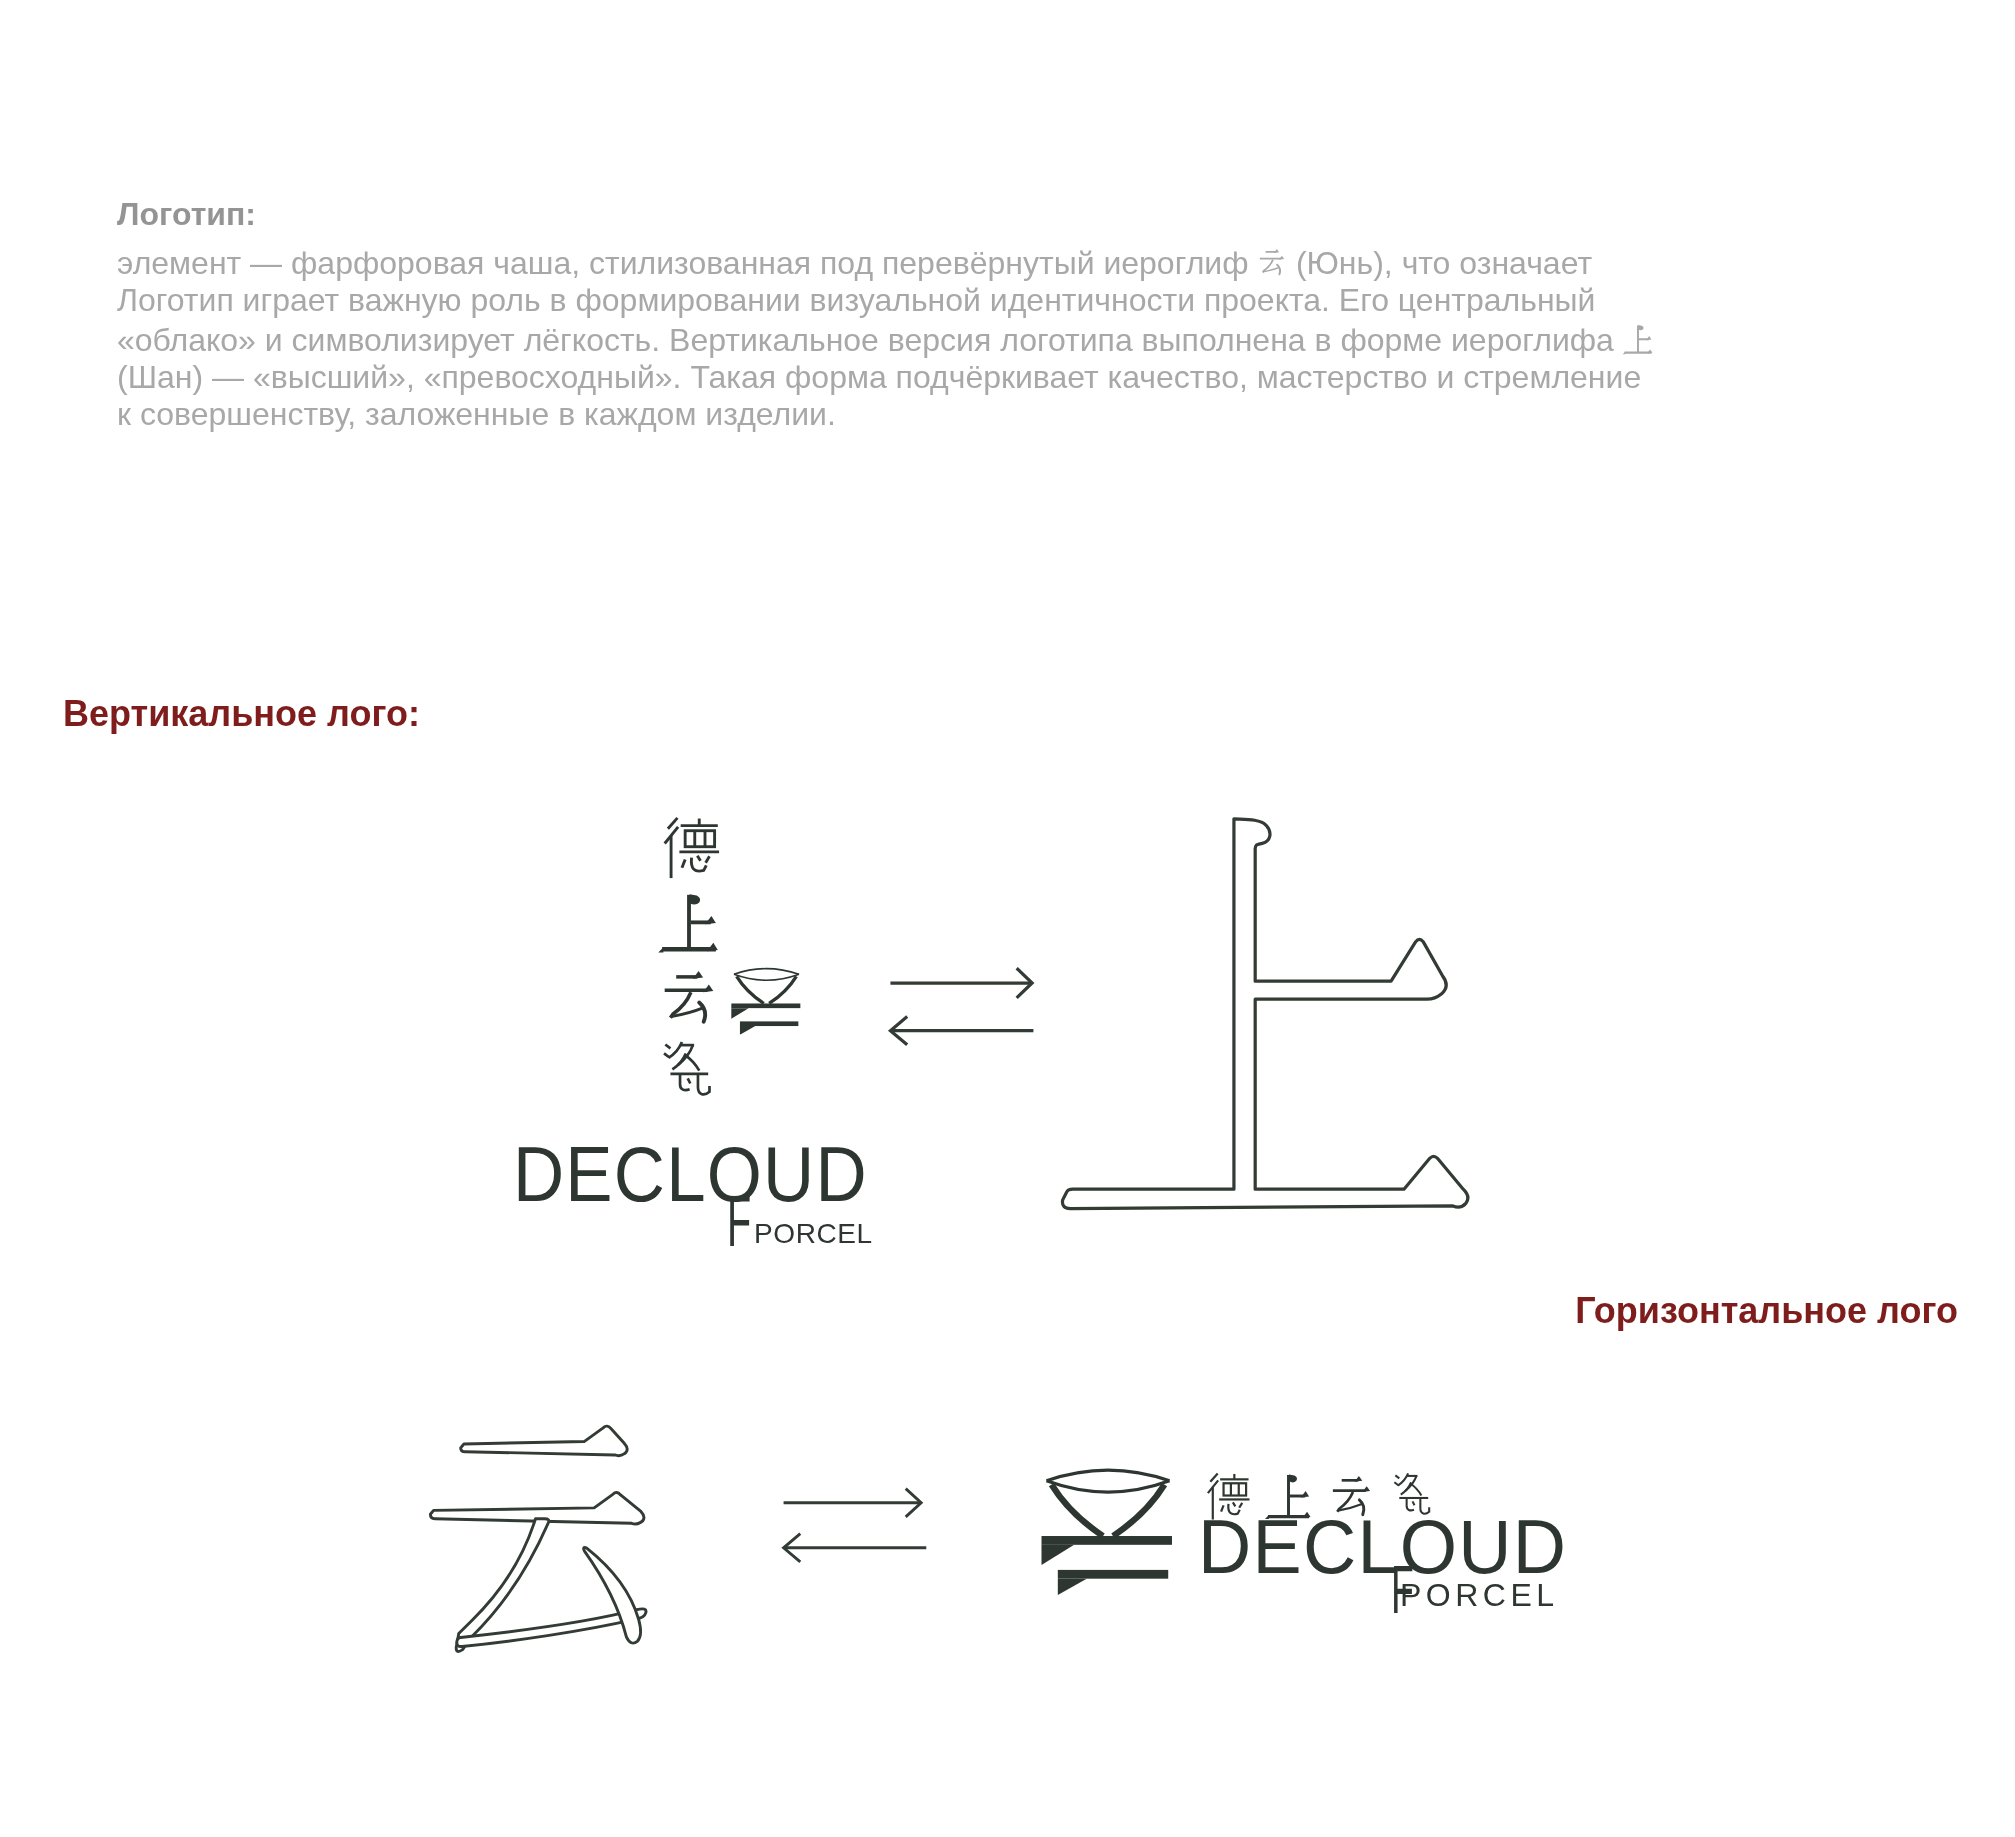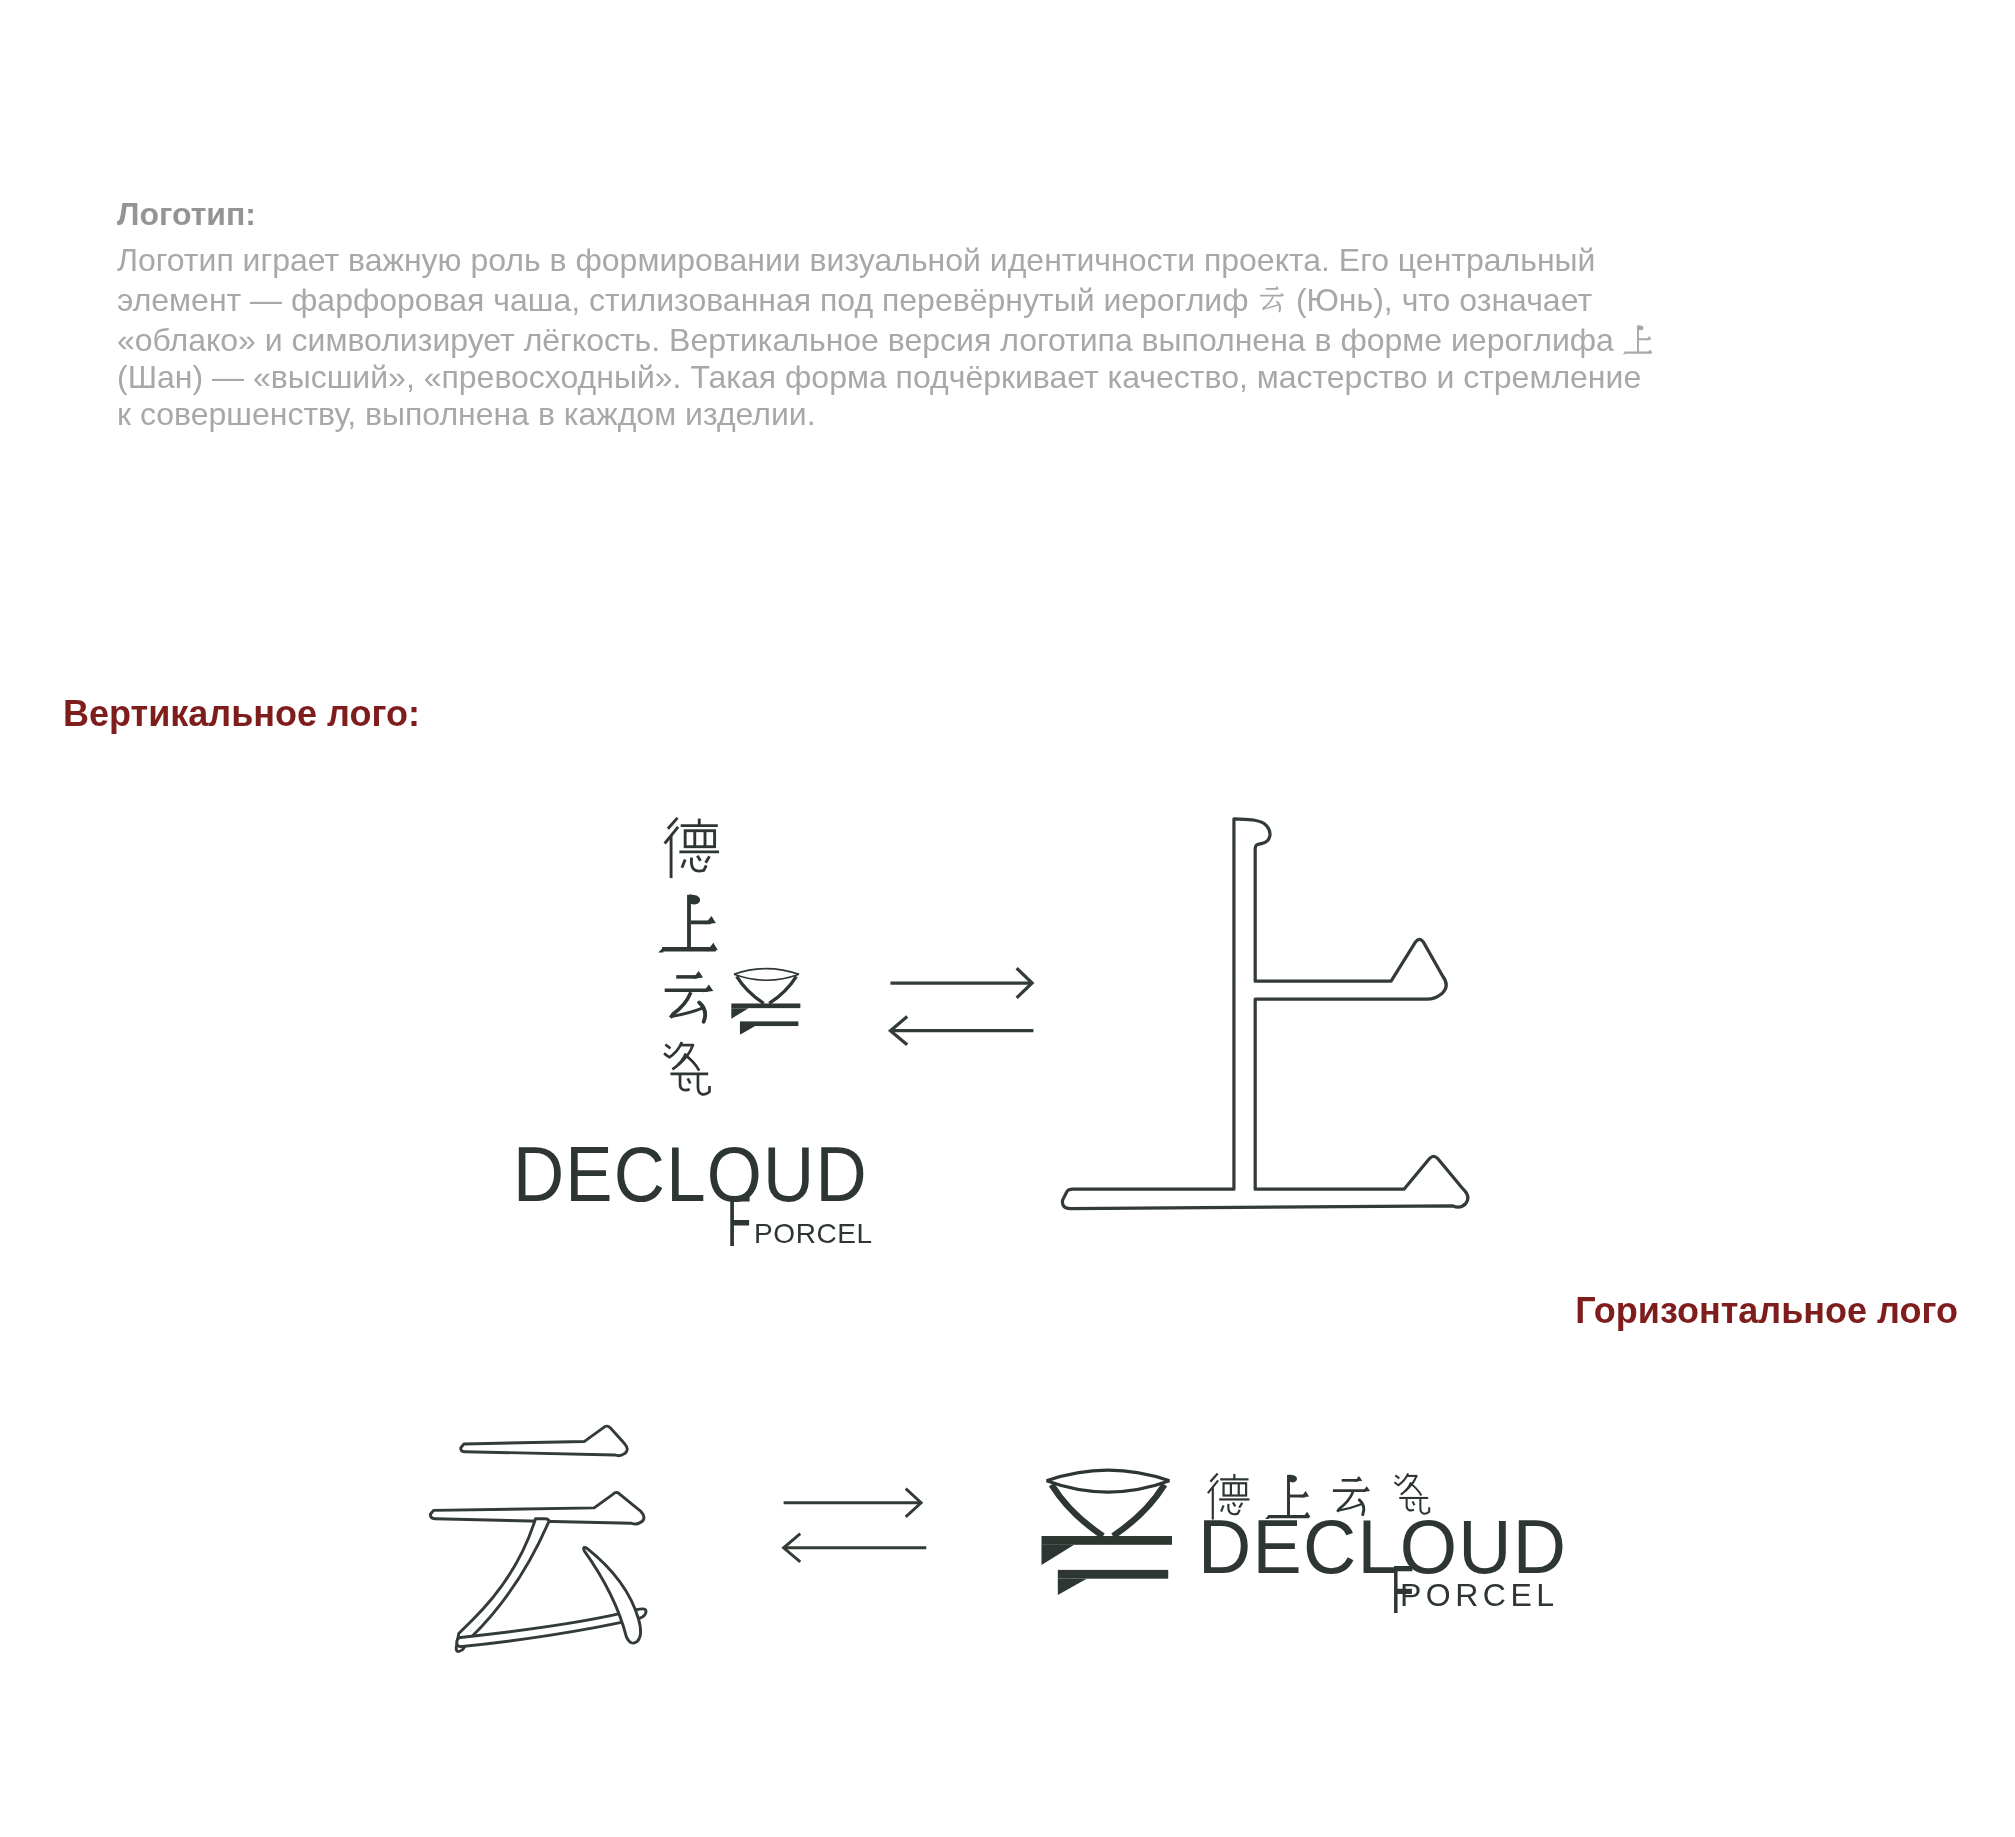--- a/index.html
+++ b/index.html
@@ -98,29 +98,29 @@
         <rect x="2" y="59" width="104" height="7" fill="currentColor"></rect>
         <path d="M2 66 L28 66 L2 82 Z" fill="currentColor"></path>
         <rect x="15" y="86" width="88" height="7" fill="currentColor"></rect>
         <path d="M15 93 L38 93 L15 106 Z" fill="currentColor"></path>
       </symbol>
     </defs>
   </svg>
 
   <section id="intro">
     <div class="h">Логотип:</div>
-    <div class="line"><span>Логотип играет важную роль в формировании визуальной идентичности проекта. Его центральный</span></div>
     <div class="line"><span>элемент — фарфоровая чаша, стилизованная под перевёрнутый иероглиф</span><span class="inline-glyph"><svg viewBox="0 0 100 100">
             <use href="#sym-yun"></use>
           </svg></span><span>(Юнь), что означает</span></div>
+    <div class="line"><span>Логотип играет важную роль в формировании визуальной идентичности проекта. Его центральный</span></div>
     <div class="line"><span>«облако» и символизирует лёгкость. Вертикальное версия логотипа выполнена в форме иероглифа</span><span class="inline-glyph"><svg viewBox="0 0 100 100">
             <use href="#sym-shang"></use>
           </svg></span></div>
     <div class="line">(Шан) — «высший», «превосходный». Такая форма подчёркивает качество, мастерство и стремление</div>
-    <div class="line">к совершенству, выполнена в каждом изделии.</div>
+    <div class="line">к совершенству, заложенные в каждом изделии.</div>
   </section>
 
   <div class="label" id="vlabel">Вертикальное лого:</div>
   <div class="label" id="hlabel">Горизонтальное лого</div>
 
   <div>
     <span class="hanzi" style="left:657px;top:816px;width:64px;height:64px">
         <svg viewBox="0 0 100 100">
           <use href="#sym-de"></use>
         </svg>

